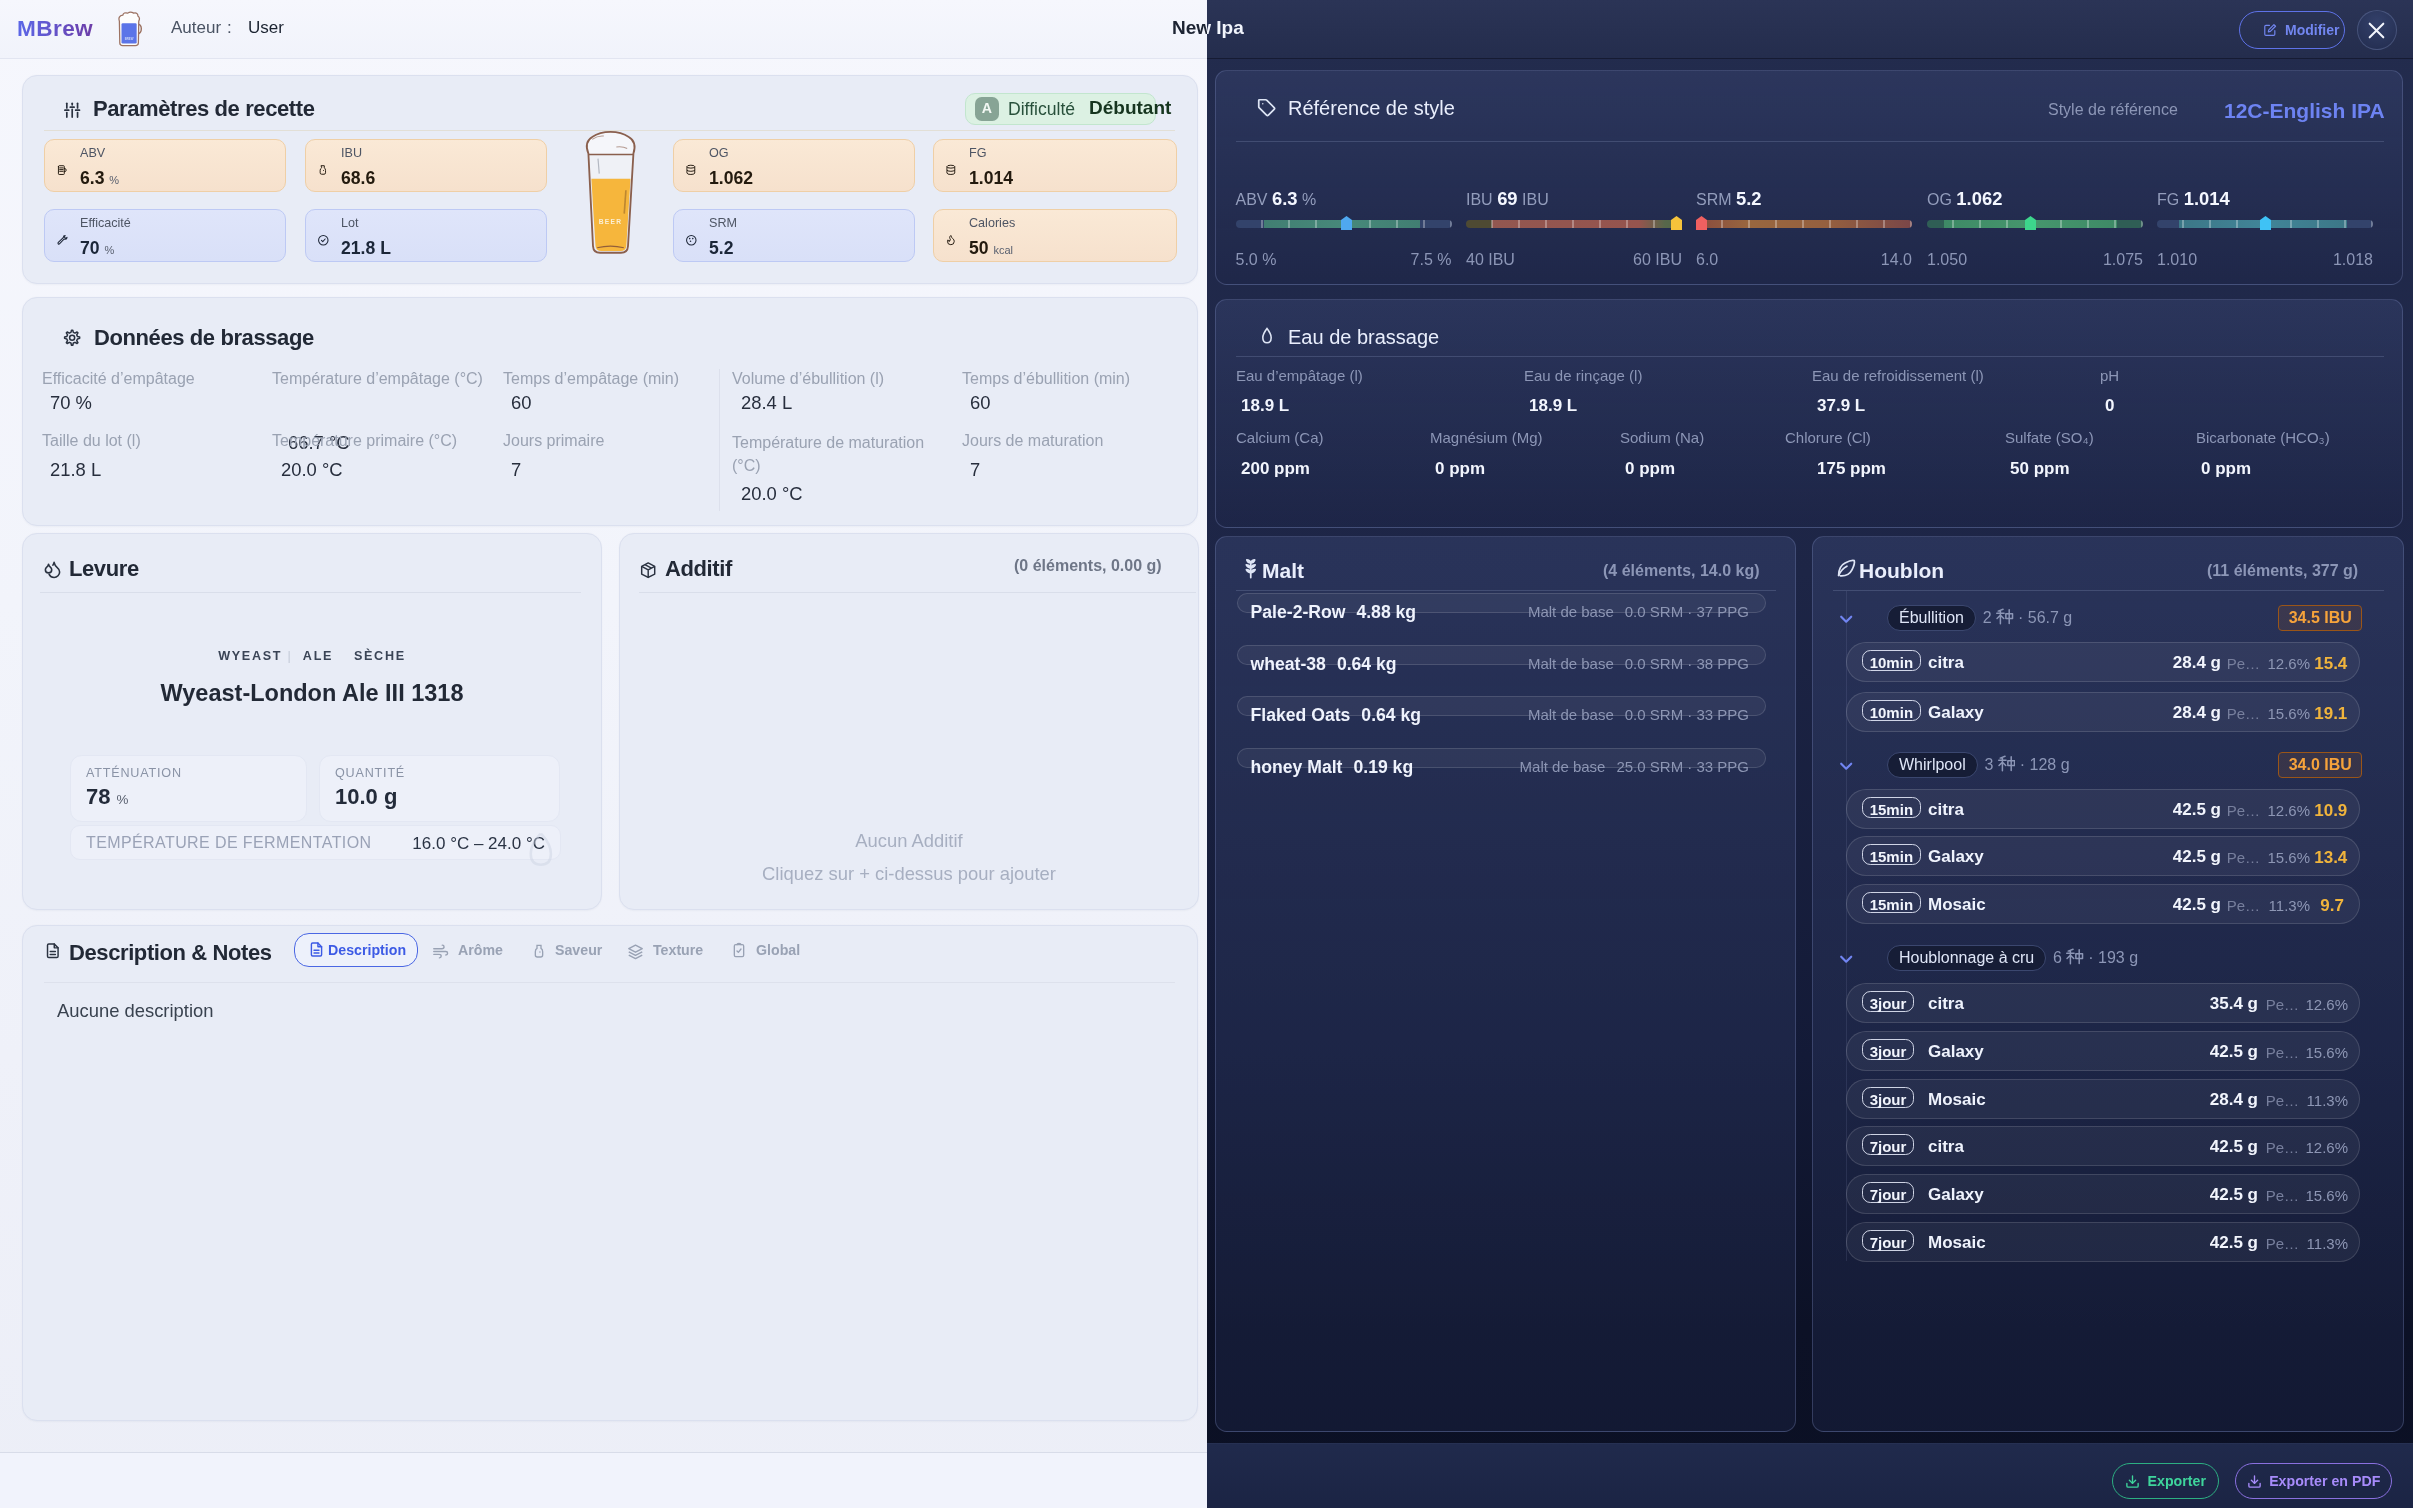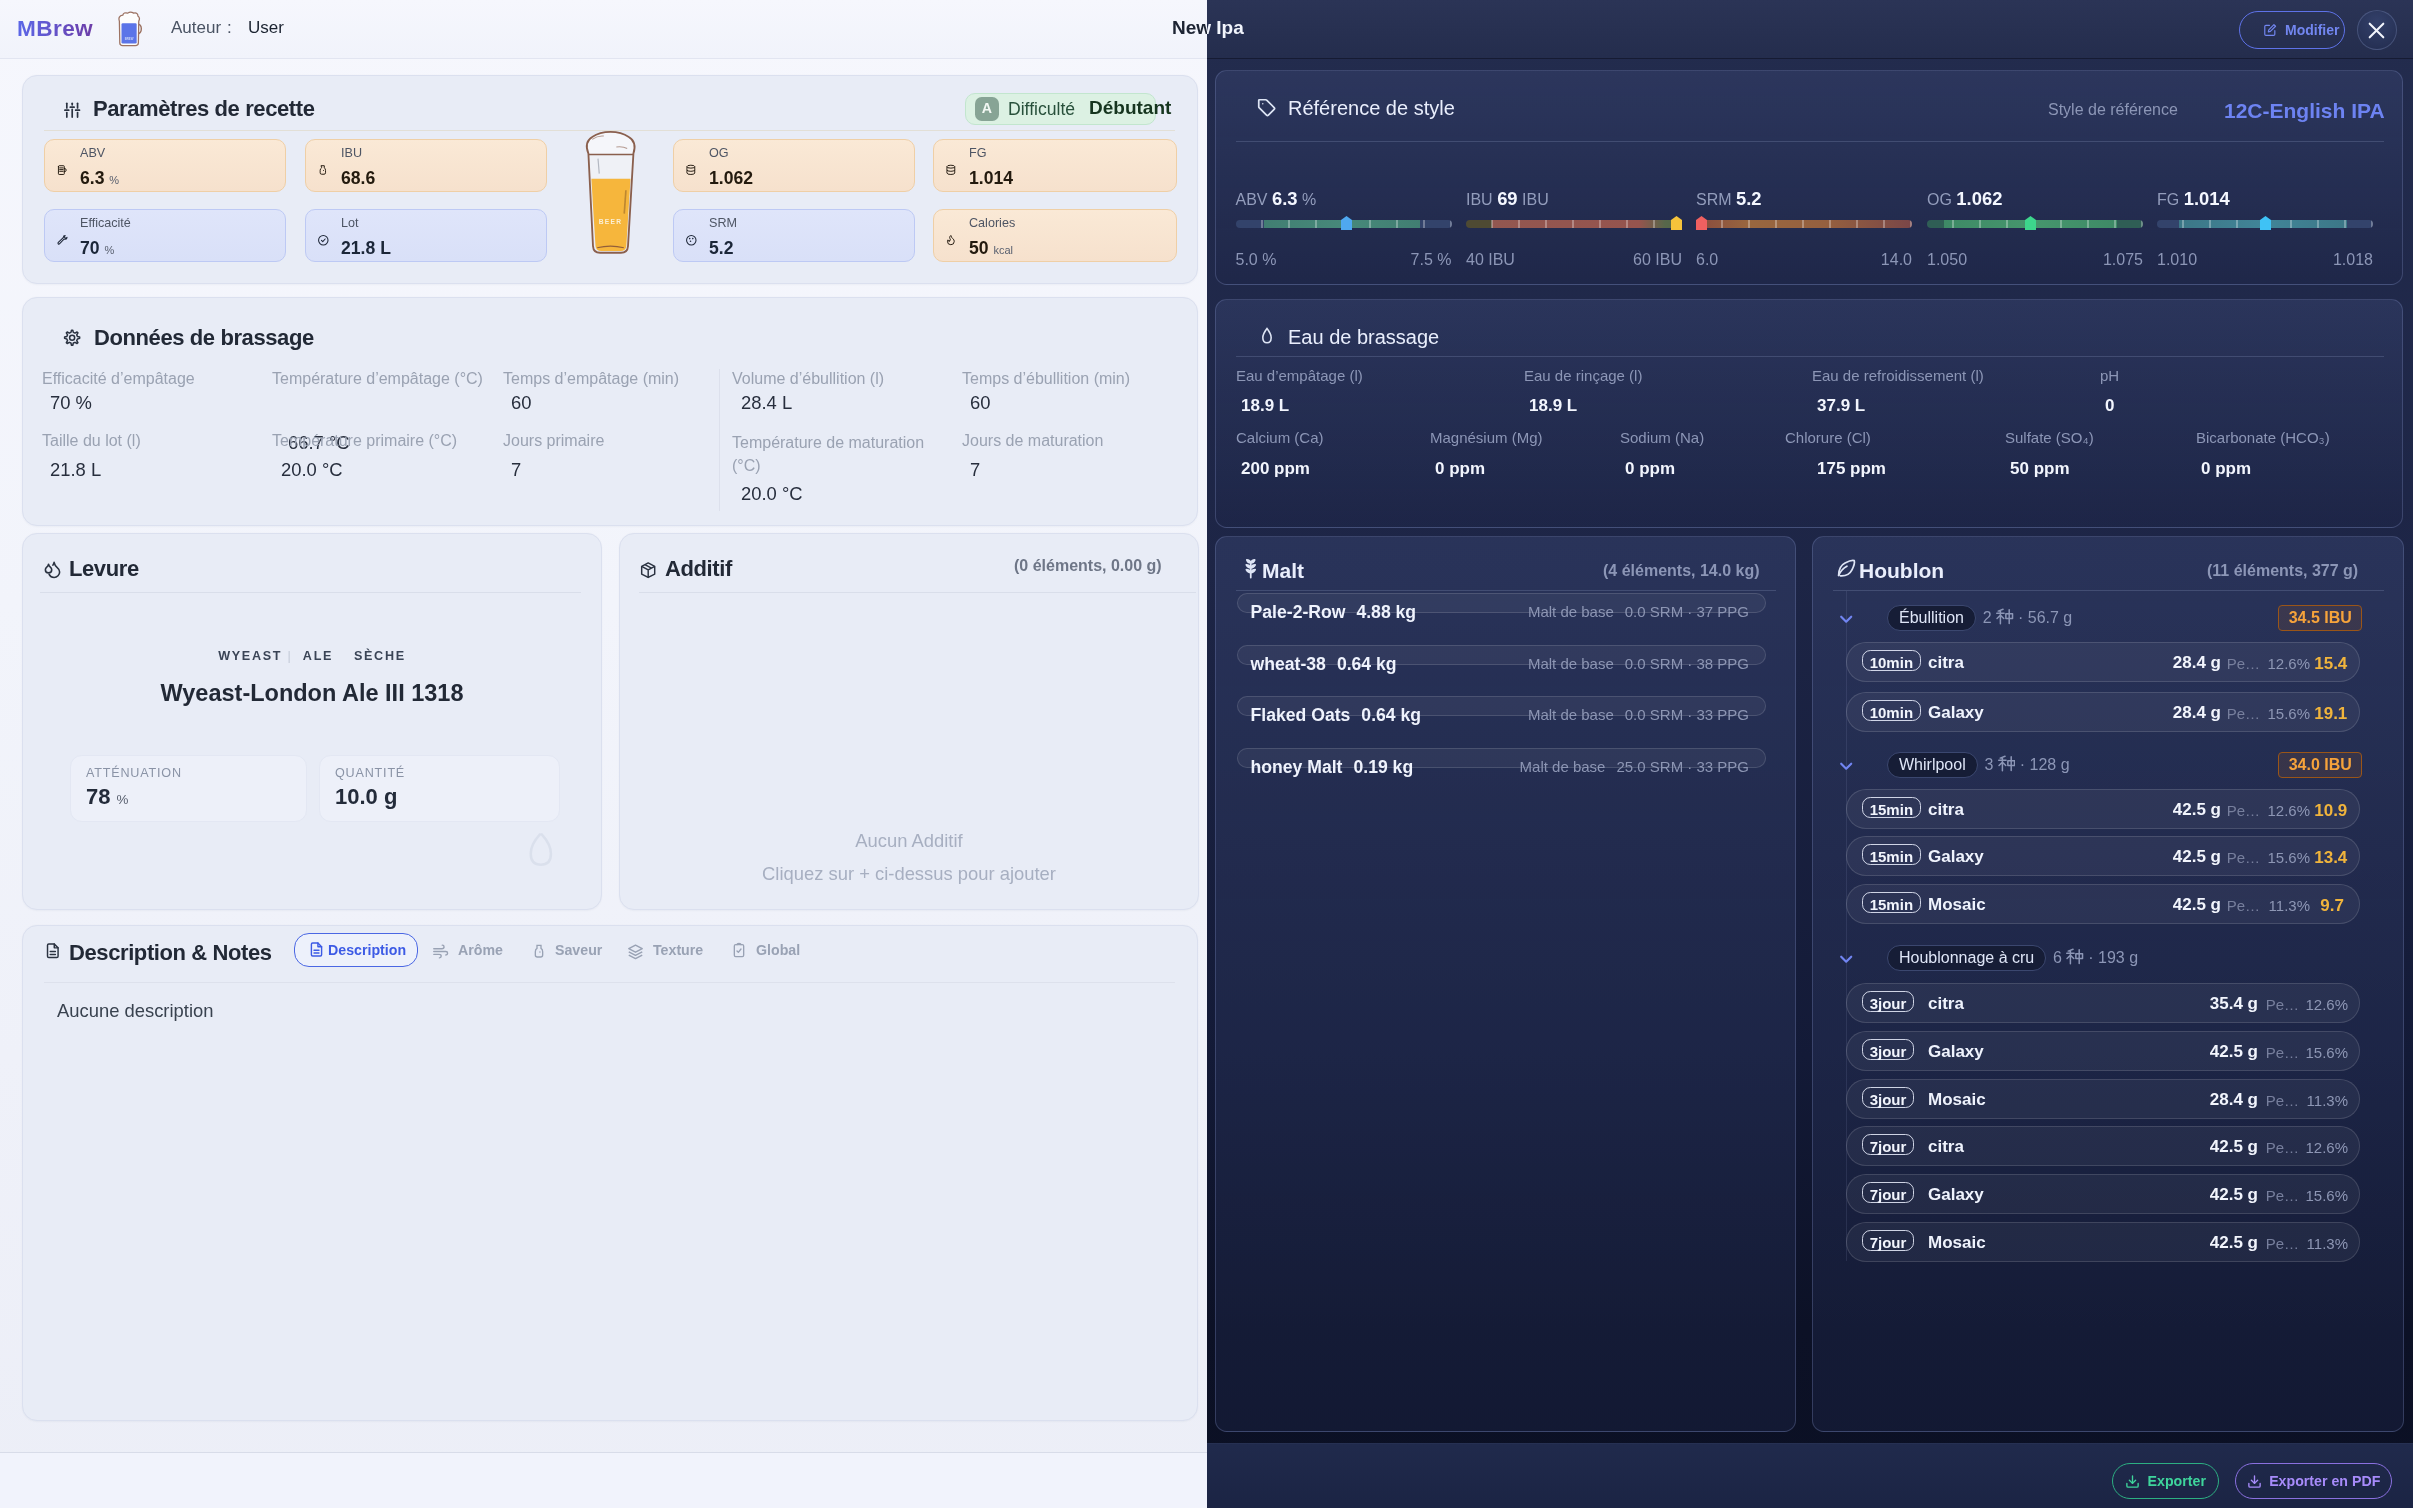--- a/index.html
+++ b/index.html
@@ -248,20 +248,24 @@
   <div class="abs" style="left:44px; top:649px; width:536px; text-align:center; font-size:12.6px; font-weight:bold; letter-spacing:1.7px; color:#3A4456;">WYEAST <span style="color:#C3CAD8; font-weight:normal;">|</span> &nbsp;ALE &nbsp;&nbsp; SÈCHE</div>
   <div class="abs" style="left:44px; top:680px; width:536px; text-align:center; font-size:23.5px; font-weight:600; color:#222936;">Wyeast-London Ale III 1318</div>
   <div class="ybox" style="left:70px; top:755px; width:237px; height:67px;">
     <span class="yboxlb">ATTÉNUATION</span>
       <span class="yboxvl">78 <span style="font-size:13.4px; font-weight:normal; color:#5A6170;">%</span></span>
   </div>
   <div class="ybox" style="left:319px; top:755px; width:241px; height:67px;">
     <span class="yboxlb">QUANTITÉ</span>
       <span class="yboxvl">10.0 g</span>
   </div>
+  <div class="ybox" style="left:70px; top:825px; width:491px; height:35px; border-radius:10px;">
+    <span class="abs" style="left:15px; top:8.4px; font-size:16px; letter-spacing:0.4px; color:#9AA2B6;">TEMPÉRATURE DE FERMENTATION</span>
+    <span class="abs" style="right:15px; top:7.5px; font-size:17px; color:#2A3344;">16.0 °C – 24.0 °C</span>
+  </div>
   <svg class="abs" style="left:517px; top:828px;" width="44" height="44" viewBox="0 0 24 24" fill="none" stroke="#CBD2E2" stroke-width="1.4" stroke-linecap="round" opacity="0.45">
       <path d="M13.5 3.5 Q18.5 9 18.5 14 Q18.5 20 13 20 Q7.5 20 7.5 14 Q7.5 9 12.5 3.5"></path>
     </svg>
 
   <div class="cardL" style="left:619px; top:533px; width:580px; height:377px;"></div>
   <svg class="abs" style="left:639px; top:561px;" width="18.4" height="18.4" viewBox="0 0 24 24" fill="none" stroke="#2A3240" stroke-width="1.9" stroke-linejoin="round">
       <path d="M12 2.5 L20.5 7 L20.5 17 L12 21.5 L3.5 17 L3.5 7 Z"></path>
       <path d="M3.5 7 L12 11.5 L20.5 7 M12 11.5 L12 21.5 M7.7 4.7 L16.3 9.2"></path>
     </svg>
   <div class="ltitle" style="left:665px; top:556px;">Additif</div>

